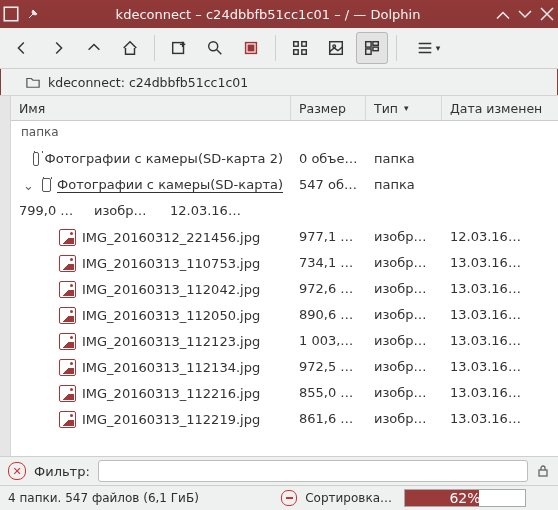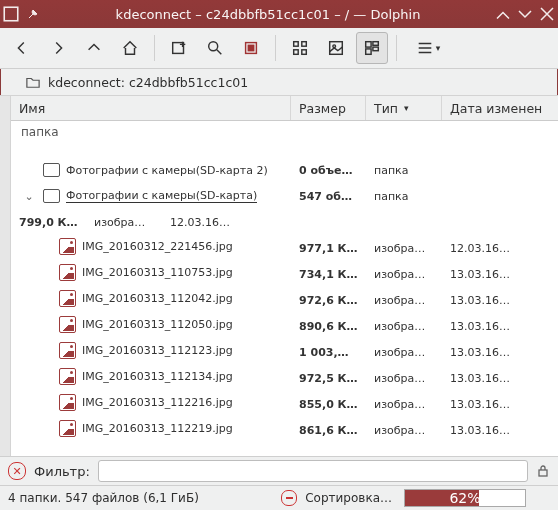--- a/index.html
+++ b/index.html
@@ -26,24 +26,24 @@
 .tablewrap{flex:1;display:flex;overflow:hidden;}
 .gutter{width:10px;background:#e6e6e6;border-right:1px solid #d4d4d4;}
 .table{flex:1;display:flex;flex-direction:column;}
 .thead{height:24px;background:#eff0f0;border-bottom:1px solid #cbcbcb;display:flex;align-items:center;font-size:12.5px;color:#333;}
 .th{padding:0 8px;border-right:1px solid #d7d7d7;height:100%;display:flex;align-items:center;gap:4px;box-sizing:border-box;}
 .th-name{flex:0 0 280px;}
 .th-size{flex:0 0 75px;}
 .th-type{flex:0 0 76px;}
 .th-date{flex:1;border-right:none;}
 .tbody{flex:1;overflow-y:auto;overflow-x:hidden;background:#fff;}
-.row{height:26px;display:flex;align-items:flex-end;font-size:11px;color:#333;}
+.row{height:26px;display:flex;align-items:flex-start;font-size:13px;color:#333;}
 .cell{padding:0 8px;box-sizing:border-box;white-space:nowrap;overflow:hidden;text-overflow:ellipsis;}
 .cell-name{flex:0 0 280px;display:flex;align-items:center;gap:6px;}
-.cell-size{flex:0 0 75px;font-weight:bold;}
+.cell-size{flex:0 0 75px;}
 .cell-type{flex:0 0 76px;}
 .cell-date{flex:1;}
 .group-label{padding:4px 10px;font-size:12px;color:#555;background:#fff;}
 .indent0{padding-left:12px;}
 .indent2{padding-left:48px;}
 .expander{width:12px;display:inline-flex;justify-content:center;color:#666;}
 .folder-ico{width:15px;height:12px;border:1.5px solid #555;border-radius:2px;position:relative;margin-left:2px;}
 .folder-ico:before{content:"";position:absolute;top:-4px;left:0;width:7px;height:3px;border:1.5px solid #555;border-bottom:none;border-radius:2px 2px 0 0;}
 .img-ico{width:15px;height:15px;border:1.5px solid #9c3b3b;border-radius:2px;position:relative;background:#fff;}
 .img-ico:before{content:"";position:absolute;bottom:1px;left:1px;right:1px;height:6px;background:linear-gradient(135deg,transparent 40%,#9c3b3b 40%);}

